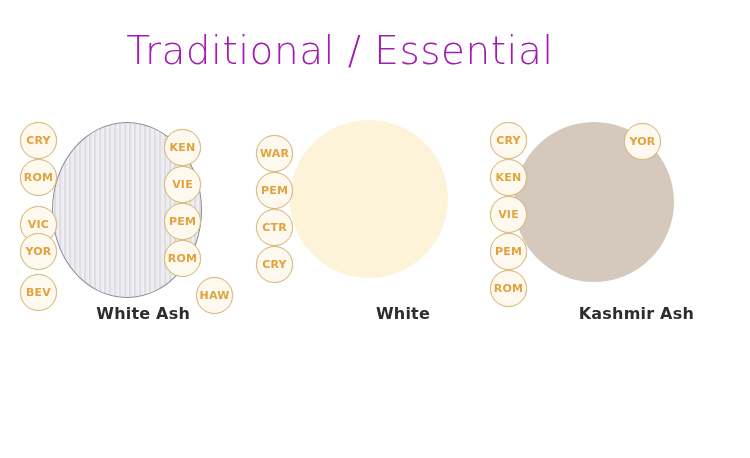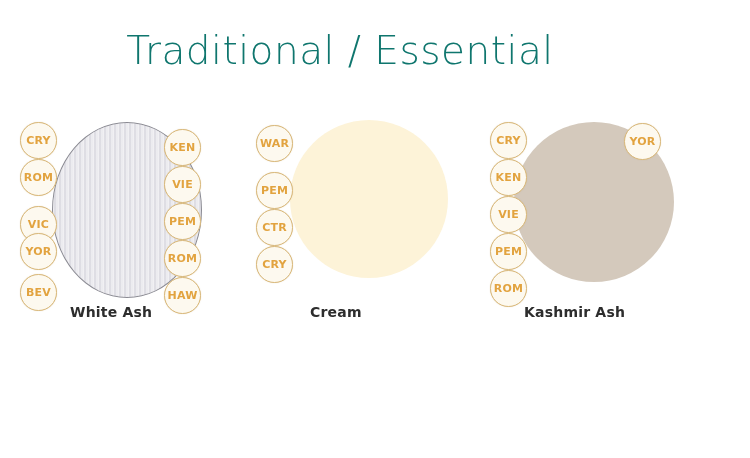--- a/index.html
+++ b/index.html
@@ -23,21 +23,21 @@
   #page-title {
     position: absolute;
     left: 0;
     top: 28px;
     width: 680px;
     text-align: center;
     font-family: "DejaVu Sans", sans-serif;
     font-size: 39px;
     font-weight: 300;
     letter-spacing: 0.5px;
-    color: #0f766e;
+    color: #a21caf;
     white-space: nowrap;
   }
 
   
   .swatch-group {
     position: absolute;
     top: 118px;
   }
   .swatch-group.g0 { left: 12px;  width: 216px; }
   .swatch-group.g1 { left: 248px; width: 216px; }
@@ -106,23 +106,23 @@
   }
   .badge-col.left  { left: 8px; }
   .badge-col.right { left: 152px; }
   .badge-col.right.single { left: 142px; }
 
   
   .caption {
     position: absolute;
     top: 186px;
     width: 216px;
-    text-align: left;
+    text-align: right;
     font-family: "DejaVu Sans", sans-serif;
-    font-size: 14px;
+    font-size: 16px;
     font-weight: bold;
     color: #2d2d2d;
     letter-spacing: 0.2px;
   }
   .caption.c0 { left: 58px; width: 120px; }
   .caption.c1 { left: 62px; width: 120px; }
   .caption.c2 { left: 42px; width: 170px; }
 </style>
 </head>
 <body>
@@ -140,35 +140,35 @@
         <div class="badge" style="top: 41px;">ROM</div>
         <div class="badge" style="top: 88px;">VIC</div>
         <div class="badge" style="top: 115px;">YOR</div>
         <div class="badge" style="top: 156px;">BEV</div>
       </div>
     <div class="badge-col right" id="g0-right">
         <div class="badge" style="top: 11px;">KEN</div>
         <div class="badge" style="top: 48px;">VIE</div>
         <div class="badge" style="top: 85px;">PEM</div>
         <div class="badge" style="top: 122px;">ROM</div>
-        <div class="badge" style="top: 159px;">HAW</div>
+        <div class="badge" style="top: 159px; margin-left: 32px;">HAW</div>
       </div>
     <div class="caption c0">White Ash</div>
   </div>
 
   <div class="swatch-group g1">
     <div class="disc d1"></div>
     <div class="badge-col left" id="g1-left">
-        <div class="badge" style="top: 7px;">WAR</div>
+        <div class="badge" style="top: 17px;">WAR</div>
         <div class="badge" style="top: 54px;">PEM</div>
         <div class="badge" style="top: 91px; text-align: right;">CTR</div>
         <div class="badge" style="top: 128px;">CRY</div>
       </div>
     <div class="badge-col right" id="g1-right"></div>
-    <div class="caption c1">Cream</div>
+    <div class="caption c1">White</div>
   </div>
 
   <div class="swatch-group g2">
     <div class="disc d2"></div>
     <div class="badge-col left" id="g2-left">
         <div class="badge" style="top: 4px;">CRY</div>
         <div class="badge" style="top: 41px;">KEN</div>
         <div class="badge" style="top: 78px;">VIE</div>
         <div class="badge" style="top: 115px;">PEM</div>
         <div class="badge" style="top: 152px;">ROM</div>

